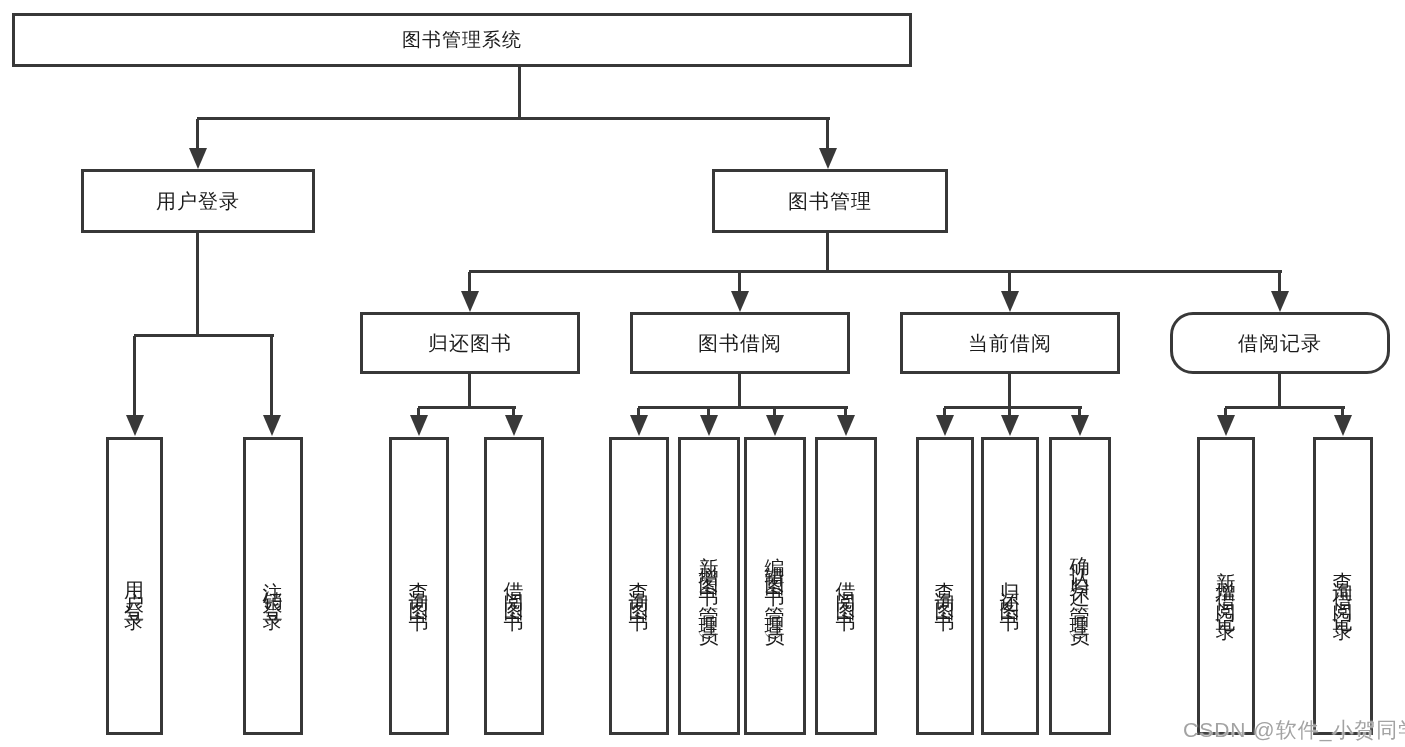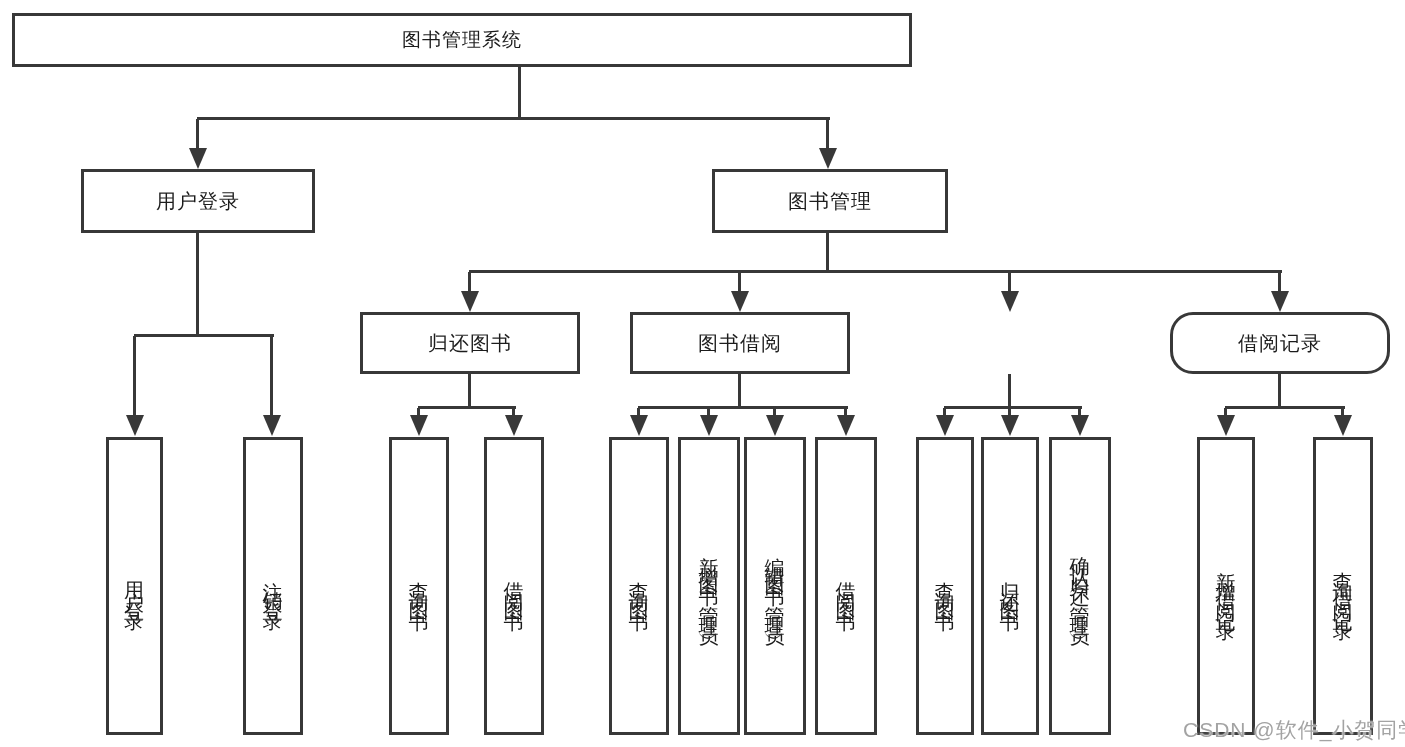--- a/index.html
+++ b/index.html
@@ -88,20 +88,21 @@
   <div class="arrow" style="left:461px;top:291px;"></div>
   <div class="vline" style="left:738px;top:272px;height:21px;"></div>
   <div class="arrow" style="left:731px;top:291px;"></div>
   <div class="vline" style="left:1008px;top:272px;height:21px;"></div>
   <div class="arrow" style="left:1001px;top:291px;"></div>
   <div class="vline" style="left:1278px;top:272px;height:21px;"></div>
   <div class="arrow" style="left:1271px;top:291px;"></div>
 
   <div class="box" style="left:360px;top:312px;width:220px;height:62px;">归还图书</div>
   <div class="box" style="left:630px;top:312px;width:220px;height:62px;">图书借阅</div>
+  <div class="box" style="left:900px;top:312px;width:220px;height:62px;">当前借阅</div>
   <div class="box" style="left:1170px;top:312px;width:220px;height:62px;border-radius:23px;">借阅记录</div>
 
   <div class="vline" style="left:468px;top:374px;height:34px;"></div>
   <div class="hline" style="left:418px;top:406px;width:98px;"></div>
   <div class="vline" style="left:417px;top:408px;height:9px;"></div>
   <div class="arrow" style="left:410px;top:415px;"></div>
   <div class="vline" style="left:512px;top:408px;height:9px;"></div>
   <div class="arrow" style="left:505px;top:415px;"></div>
 
   <div class="vline" style="left:738px;top:374px;height:34px;"></div>

